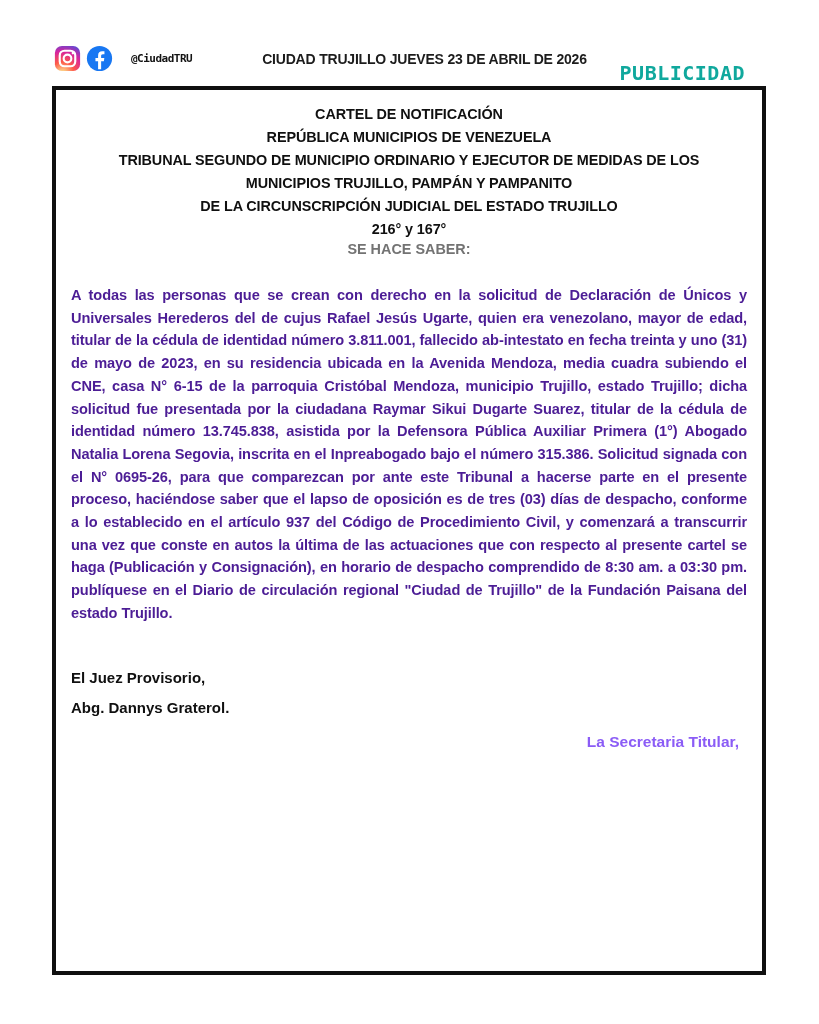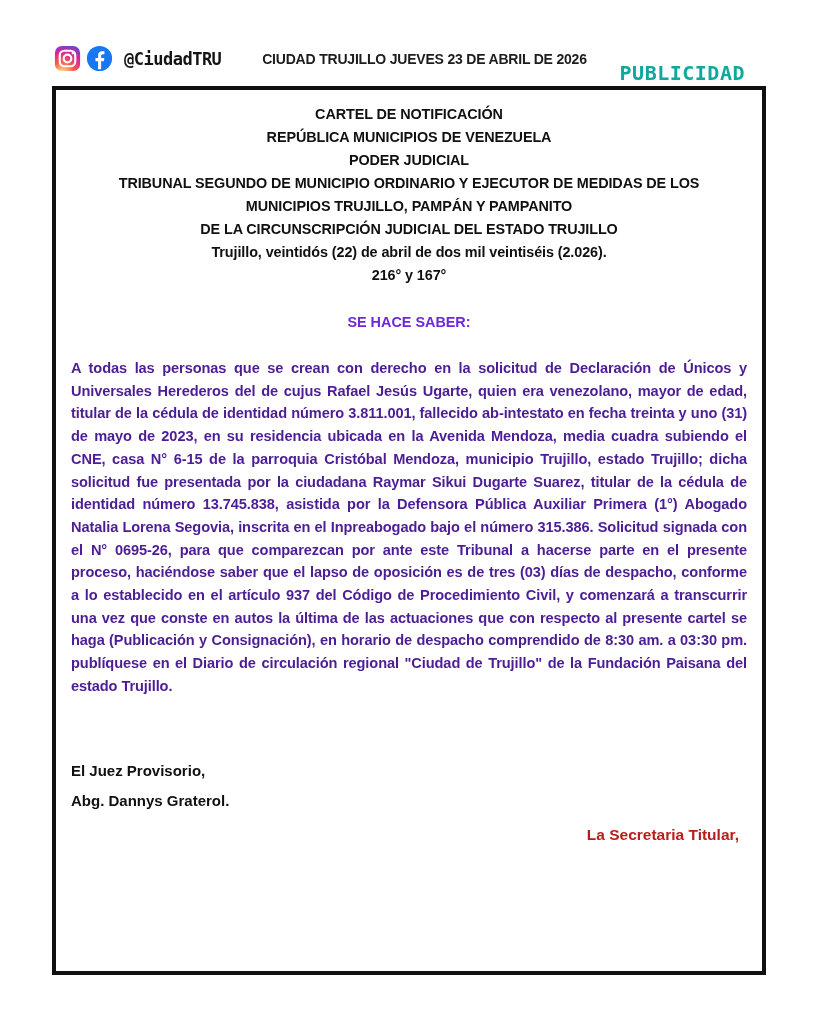--- a/index.html
+++ b/index.html
@@ -15,22 +15,22 @@
 
   
   .masthead { position: absolute; left: 0; top: 0; width: 100%; height: 86px; }
   .social {
     position: absolute; left: 54px; top: 45px;
     display: flex; align-items: center; gap: 5px;
   }
   .icon { display: inline-flex; width: 27px; height: 27px; }
   .handle {
     font-family: "DejaVu Sans Mono", monospace;
-    font-weight: bold; font-size: 17px; color: #141414;
-    margin-left: 6px; letter-spacing: -0.5px;
+    font-weight: bold; font-size: 11px; color: #141414;
+    margin-left: 13px; letter-spacing: -0.5px;
   }
   .dateline {
     position: absolute; left: 30px; right: 0; top: 51px;
     text-align: center;
     font-size: 14px; font-weight: bold; color: #1c1c1c;
     letter-spacing: -0.2px;
   }
   .publicidad {
     position: absolute; right: 74px; top: 61px;
     font-family: "DejaVu Sans Mono", monospace;
@@ -48,39 +48,39 @@
     background: #ffffff;
     padding: 13px 15px 0 15px;
   }
   .heading {
     text-align: center; font-weight: bold;
     font-size: 14.4px; line-height: 23px; color: #101010;
     letter-spacing: -0.1px;
   }
   .salutation {
     text-align: center; font-weight: bold;
-    font-size: 14.4px; margin-top: 27px; color: #6d28d9;
+    font-size: 14.4px; color: #737373;
   }
   .body-par {
     margin: 27px 0 0 0;
     text-align: justify;
     font-weight: bold; font-size: 14.6px; line-height: 22.7px;
     color: #4c1d95; letter-spacing: -0.1px;
     hyphens: none;
   }
   .sig-left {
-    margin-top: 58px;
+    margin-top: 38px;
     font-weight: bold; font-size: 15px; line-height: 30px;
     color: #101010;
   }
   .sig-right {
     margin-top: 4px; margin-left: auto; margin-right: 8px;
     width: max-content; 
     font-weight: bold; font-size: 15.5px; line-height: 30px;
-    color: #b91c1c;
+    color: #8b5cf6;
   }
 </style>
 </head>
 <body>
 
 <div class="page">
 
   <header class="masthead">
     <div class="social">
       <span class="icon">
@@ -108,25 +108,23 @@
       <span class="handle">@CiudadTRU</span>
     </div>
     <div class="dateline">CIUDAD TRUJILLO JUEVES 23 DE ABRIL DE 2026</div>
     <div class="publicidad">PUBLICIDAD</div>
   </header>
 
   <section class="doc">
     <div class="heading">
       <div>CARTEL DE NOTIFICACIÓN</div>
       <div>REPÚBLICA MUNICIPIOS DE VENEZUELA</div>
-      <div>PODER JUDICIAL</div>
       <div>TRIBUNAL SEGUNDO DE MUNICIPIO ORDINARIO Y EJECUTOR DE MEDIDAS DE LOS</div>
       <div>MUNICIPIOS TRUJILLO, PAMPÁN Y PAMPANITO</div>
       <div>DE LA CIRCUNSCRIPCIÓN JUDICIAL DEL ESTADO TRUJILLO</div>
-      <div>Trujillo, veintidós (22) de abril de dos mil veintiséis (2.026).</div>
       <div>216° y 167°</div>
     </div>
 
     <div class="salutation">SE HACE SABER:</div>
 
     <p class="body-par">A todas las personas que se crean con derecho en la solicitud de Declaración de Únicos y Universales Herederos del de cujus Rafael Jesús Ugarte, quien era venezolano, mayor de edad, titular de la cédula de identidad número 3.811.001, fallecido ab-intestato en fecha treinta y uno (31) de mayo de 2023, en su residencia ubicada en la Avenida Mendoza, media cuadra subiendo el CNE, casa N° 6-15 de la parroquia Cristóbal Mendoza, municipio Trujillo, estado Trujillo; dicha solicitud fue presentada por la ciudadana Raymar Sikui Dugarte Suarez, titular de la cédula de identidad número 13.745.838, asistida por la Defensora Pública Auxiliar Primera (1°) Abogado Natalia Lorena Segovia, inscrita en el Inpreabogado bajo el número 315.386. Solicitud signada con el N° 0695-26, para que comparezcan por ante este Tribunal a hacerse parte en el presente proceso, haciéndose saber que el lapso de oposición es de tres (03) días de despacho, conforme a lo establecido en el artículo 937 del Código de Procedimiento Civil, y comenzará a transcurrir una vez que conste en autos la última de las actuaciones que con respecto al presente cartel se haga (Publicación y Consignación), en horario de despacho comprendido de 8:30 am. a 03:30 pm. publíquese en el Diario de circulación regional "Ciudad de Trujillo" de la Fundación Paisana del estado Trujillo.</p>
 
     <div class="sig-left">
       <div>El Juez Provisorio,</div>
       <div>Abg. Dannys Graterol.</div>

